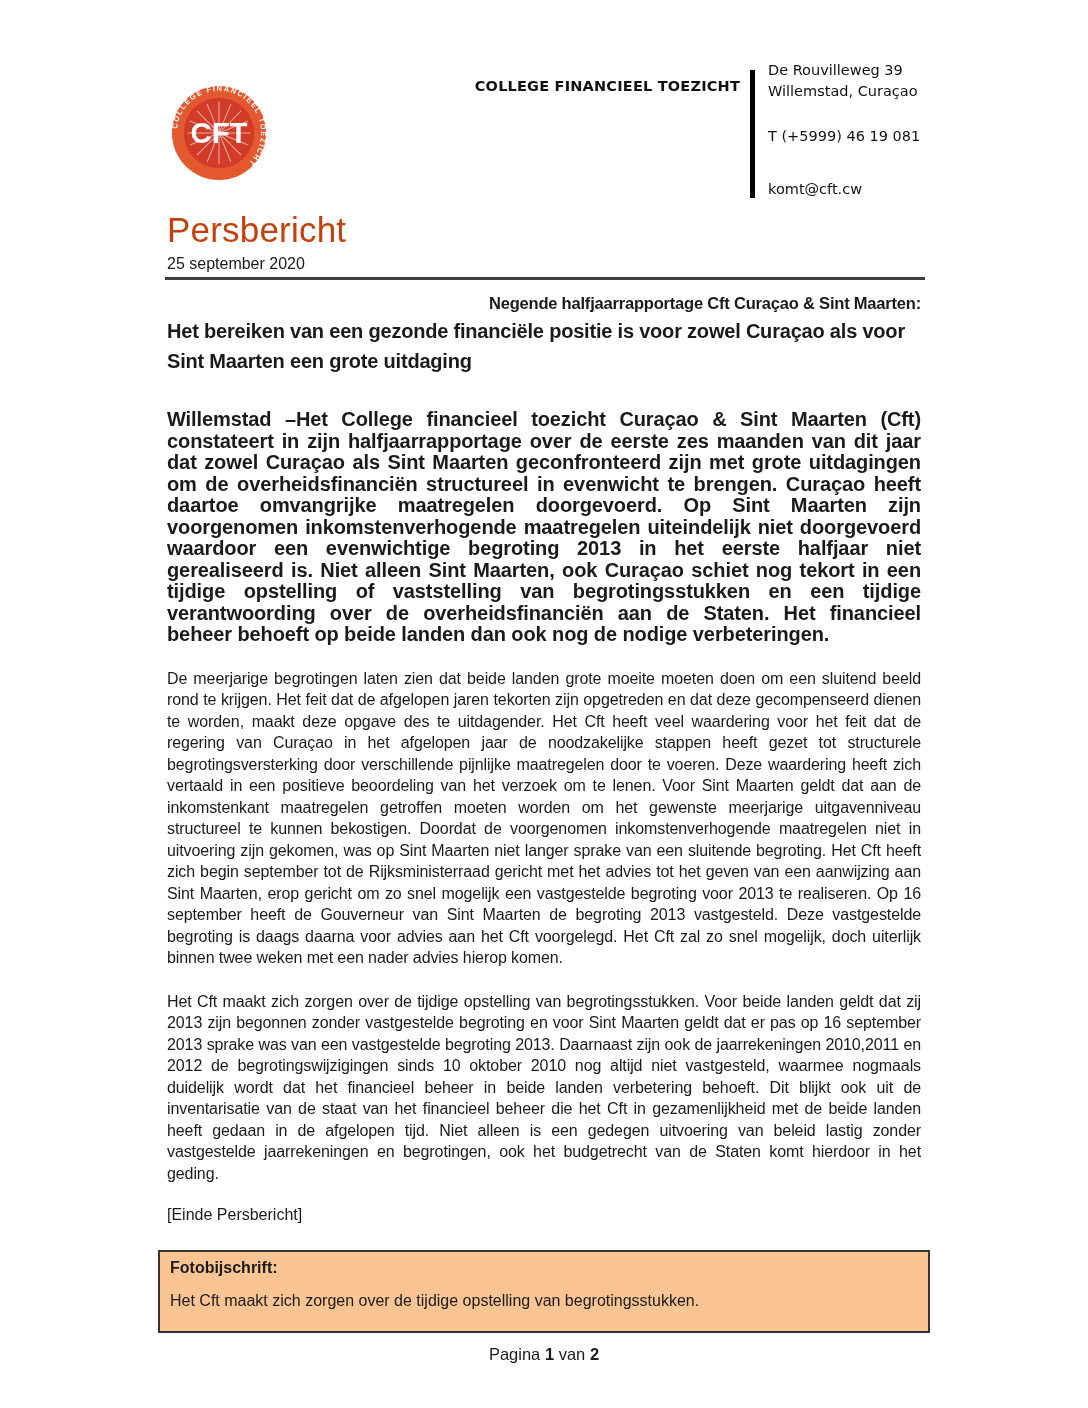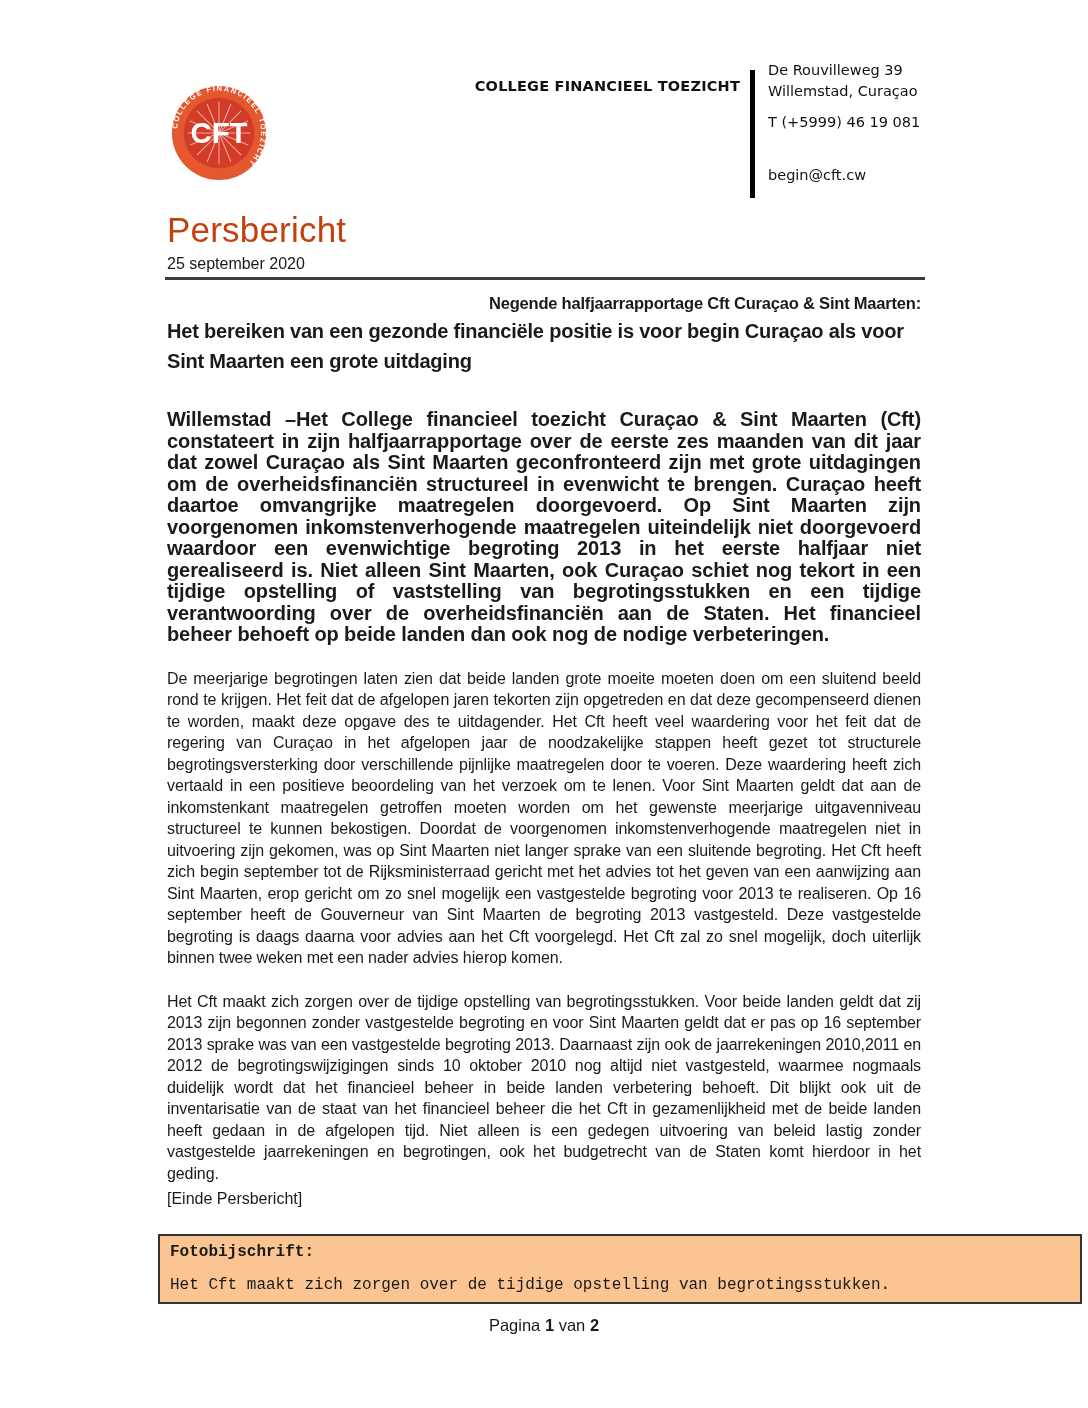--- a/index.html
+++ b/index.html
@@ -47,21 +47,21 @@
     background: #000000;
   }
   .contact {
     position: absolute;
     left: 768px; top: 60px;
     font-family: "DejaVu Sans", sans-serif;
     font-size: 14.5px;
     line-height: 21px;
     color: #111;
   }
-  .contact .phone { margin-top: 10px; }
+  .contact .phone { margin-top: 24px; }
   .contact .email { margin-top: 32px; }
 
   
   .doc-title {
     position: absolute;
     left: 167px; top: 210px;
     font-size: 35px;
     letter-spacing: 0.2px;
     color: #c2410c;
   }
@@ -105,33 +105,32 @@
     letter-spacing: -0.1px;
   }
   .para {
     margin-top: 22px;
     font-size: 16px;
     line-height: 21.5px;
     text-align: justify;
     letter-spacing: -0.1px;
   }
   .closing {
-    margin-top: 6px;
+    margin-top: 22px;
     font-size: 16px;
   }
 
   
   .caption-box {
     margin-top: 26px;
     margin-left: -9px;
-    width: 924px;
+    width: 772px;
     background: var(--caption-bg, #FAC593);
     border: 2px solid var(--caption-border, #333333);
-    padding: 7px 10px 8px 10px;
-    font-family: Liberation Mono, monospace;
+    padding: 7px 10px 21px 10px;
   }
   .caption-label {
     font-weight: bold;
     font-size: 16px;
   }
   .caption-text {
     margin-top: 15px;
     font-size: 16px;
   }
 
@@ -173,30 +172,30 @@
   </div>
 
   <div class="org-name">COLLEGE FINANCIEEL TOEZICHT</div>
 
   <div class="header-vbar"></div>
 
   <div class="contact">
     <div class="addr1">De Rouvilleweg 39</div>
     <div class="addr2">Willemstad, Curaçao</div>
     <div class="phone">T (+5999) 46 19 081</div>
-    <div class="email">begin@cft.cw</div>
+    <div class="email">komt@cft.cw</div>
   </div>
 
   <div class="doc-title">Persbericht</div>
   <div class="doc-date">25 september 2020</div>
   <div class="title-rule"></div>
 
   <div class="content">
     <div class="kicker">Negende halfjaarrapportage Cft Curaçao &amp; Sint Maarten:</div>
-    <div class="headline">Het bereiken van een gezonde financiële positie is voor begin Curaçao als voor Sint Maarten een grote uitdaging</div>
+    <div class="headline">Het bereiken van een gezonde financiële positie is voor zowel Curaçao als voor Sint Maarten een grote uitdaging</div>
     <p class="lead">Willemstad –Het College financieel toezicht Curaçao &amp; Sint Maarten (Cft) constateert in zijn halfjaarrapportage over de eerste zes maanden van dit jaar dat zowel Curaçao als Sint Maarten geconfronteerd zijn met grote uitdagingen om de overheidsfinanciën structureel in evenwicht te brengen. Curaçao heeft daartoe omvangrijke maatregelen doorgevoerd. Op Sint Maarten zijn voorgenomen inkomstenverhogende maatregelen uiteindelijk niet doorgevoerd waardoor een evenwichtige begroting 2013 in het eerste halfjaar niet gerealiseerd is. Niet alleen Sint Maarten, ook Curaçao schiet nog tekort in een tijdige opstelling of vaststelling van begrotingsstukken en een tijdige verantwoording over de overheidsfinanciën aan de Staten. Het financieel beheer behoeft op beide landen dan ook nog de nodige verbeteringen.</p>
     <p class="para">De meerjarige begrotingen laten zien dat beide landen grote moeite moeten doen om een sluitend beeld rond te krijgen. Het feit dat de afgelopen jaren tekorten zijn opgetreden en dat deze gecompenseerd dienen te worden, maakt deze opgave des te uitdagender. Het Cft heeft veel waardering voor het feit dat de regering van Curaçao in het afgelopen jaar de noodzakelijke stappen heeft gezet tot structurele begrotingsversterking door verschillende pijnlijke maatregelen door te voeren. Deze waardering heeft zich vertaald in een positieve beoordeling van het verzoek om te lenen. Voor Sint Maarten geldt dat aan de inkomstenkant maatregelen getroffen moeten worden om het gewenste meerjarige uitgavenniveau structureel te kunnen bekostigen. Doordat de voorgenomen inkomstenverhogende maatregelen niet in uitvoering zijn gekomen, was op Sint Maarten niet langer sprake van een sluitende begroting. Het Cft heeft zich begin september tot de Rijksministerraad gericht met het advies tot het geven van een aanwijzing aan Sint Maarten, erop gericht om zo snel mogelijk een vastgestelde begroting voor 2013 te realiseren. Op 16 september heeft de Gouverneur van Sint Maarten de begroting 2013 vastgesteld. Deze vastgestelde begroting is daags daarna voor advies aan het Cft voorgelegd. Het Cft zal zo snel mogelijk, doch uiterlijk binnen twee weken met een nader advies hierop komen.</p>
     <p class="para">Het Cft maakt zich zorgen over de tijdige opstelling van begrotingsstukken. Voor beide landen geldt dat zij 2013 zijn begonnen zonder vastgestelde begroting en voor Sint Maarten geldt dat er pas op 16 september 2013 sprake was van een vastgestelde begroting 2013. Daarnaast zijn ook de jaarrekeningen 2010,2011 en 2012 de begrotingswijzigingen sinds 10 oktober 2010 nog altijd niet vastgesteld, waarmee nogmaals duidelijk wordt dat het financieel beheer in beide landen verbetering behoeft. Dit blijkt ook uit de inventarisatie van de staat van het financieel beheer die het Cft in gezamenlijkheid met de beide landen heeft gedaan in de afgelopen tijd. Niet alleen is een gedegen uitvoering van beleid lastig zonder vastgestelde jaarrekeningen en begrotingen, ook het budgetrecht van de Staten komt hierdoor in het geding.</p>
     <div class="closing">[Einde Persbericht]</div>
 
     <div class="caption-box">
       <div class="caption-label">Fotobijschrift:</div>
       <div class="caption-text">Het Cft maakt zich zorgen over de tijdige opstelling van begrotingsstukken.</div>
     </div>
 

